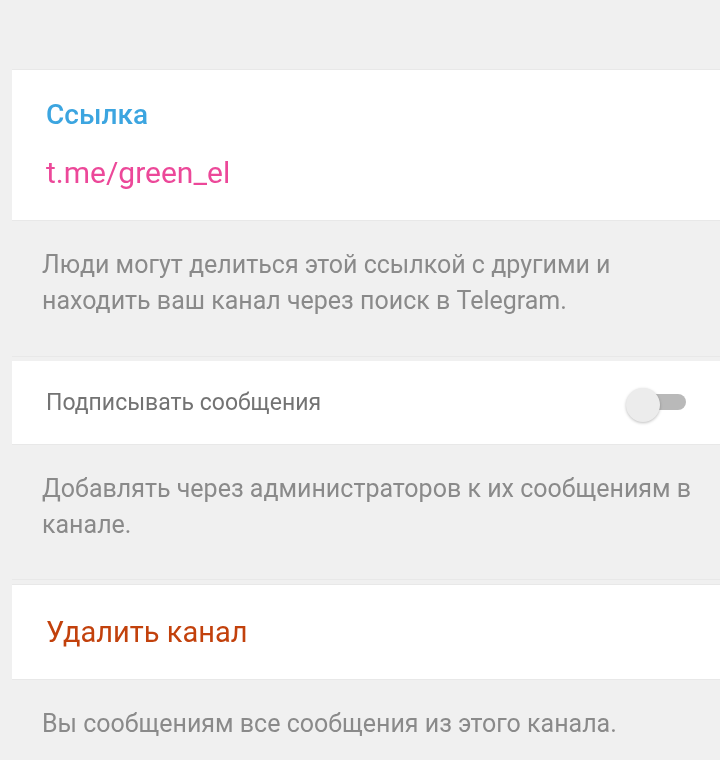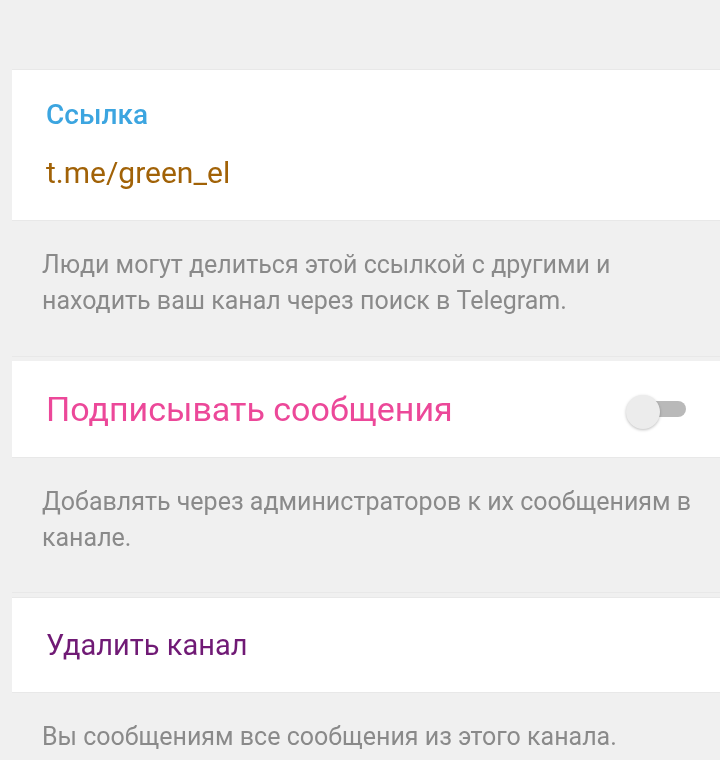--- a/index.html
+++ b/index.html
@@ -24,43 +24,43 @@
       border-top: 1px solid #e8e8e8;
       border-bottom: 1px solid #e8e8e8;
     }
     .section-header {
       color: #3ca5e0;
       font-size: 28px;
       font-weight: 500;
       margin-bottom: 24px;
     }
     .link-value {
-      color: #a16207;
+      color: #ec4899;
       font-size: 30px;
       font-weight: 400;
     }
     .section-desc {
       background: #f0f0f0;
       padding: 22px 30px 36px 30px;
       color: #8a8a8a;
       font-size: 25px;
       line-height: 1.45;
       border-bottom: 1px solid #e8e8e8;
     }
     .row-toggle {
       background: #ffffff;
       padding: 24px 30px;
       display: flex;
       justify-content: space-between;
       align-items: center;
       border-bottom: 1px solid #e8e8e8;
     }
     .row-toggle-label {
-      color: #ec4899;
-      font-size: 34px;
+      color: #737373;
+      font-size: 23px;
       font-weight: 400;
     }
     .toggle {
       position: relative;
       width: 66px;
       height: 24px;
     }
     .toggle-track {
       position: absolute;
       top: 0;
@@ -80,21 +80,21 @@
       border-radius: 50%;
       box-shadow: 0 1px 3px rgba(0,0,0,0.25);
     }
     .row-action {
       background: #ffffff;
       padding: 26px 30px;
       border-top: 1px solid #e8e8e8;
       border-bottom: 1px solid #e8e8e8;
     }
     .row-action-label {
-      color: #701a75;
+      color: #c2410c;
       font-size: 29px;
       font-weight: 400;
     }
   </style>
 </head>
 <body>
 
 <div class="spacer-top"></div>
 
 <div class="section-white">

